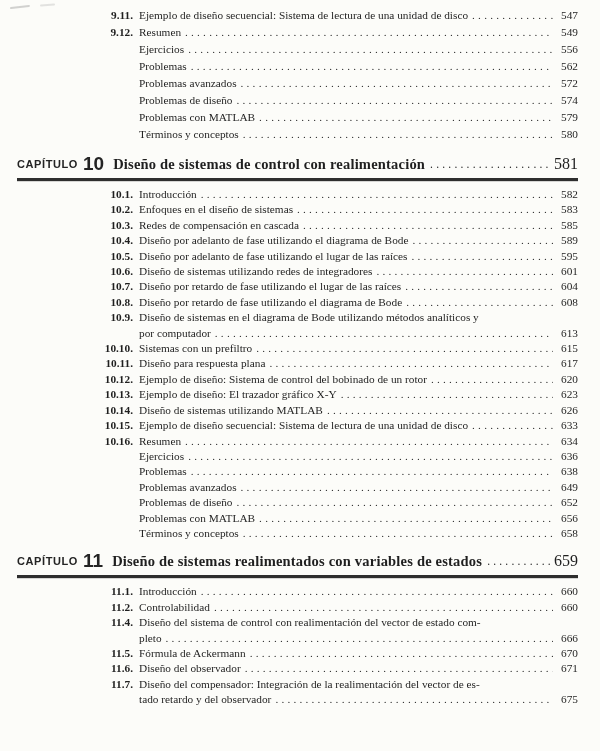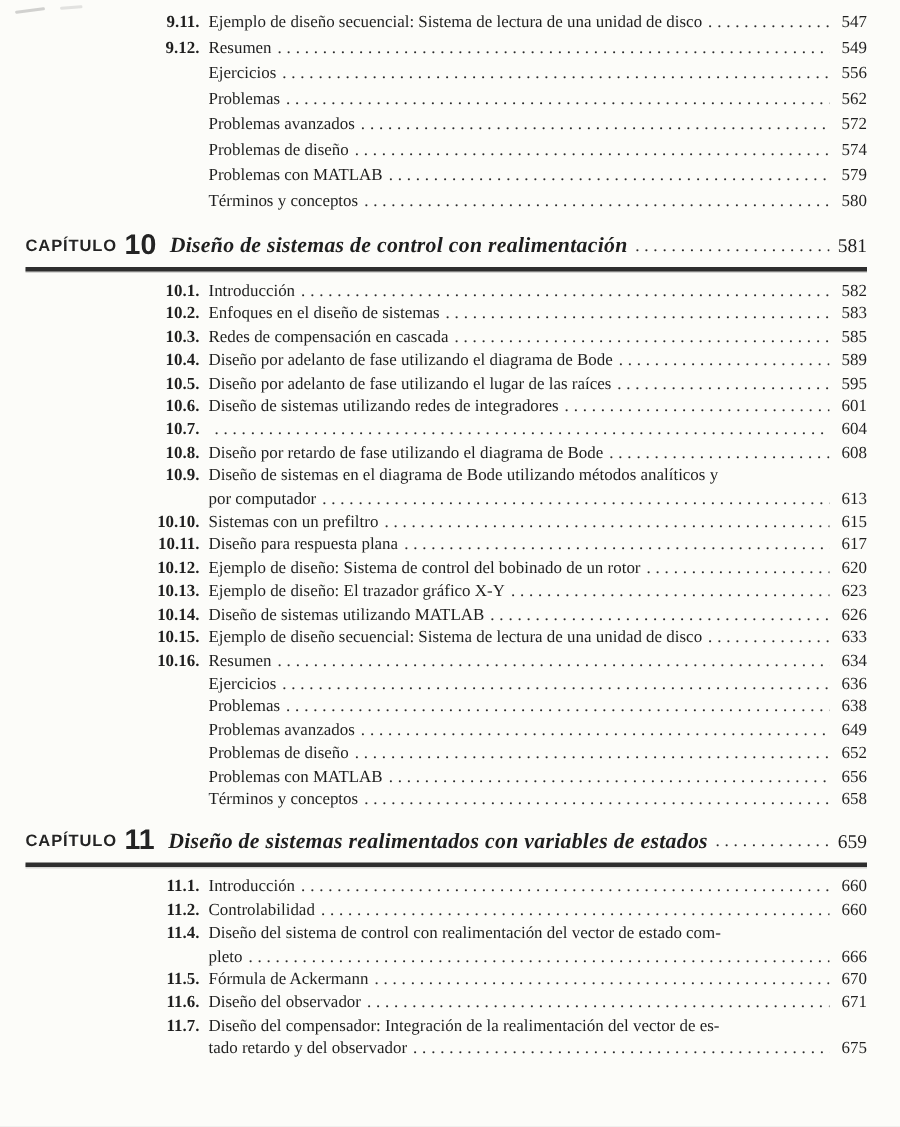--- a/index.html
+++ b/index.html
@@ -41,32 +41,32 @@
   .chapter{display:flex;align-items:flex-end;line-height:20px;}
   .cap-label{
     font-family:"Liberation Sans","DejaVu Sans",sans-serif;
     font-weight:bold;font-size:11px;letter-spacing:.6px;color:#242424;
   }
   .cap-num{
     font-family:"Liberation Sans","DejaVu Sans",sans-serif;
     font-weight:bold;font-size:19px;margin-left:5px;color:#242424;
   }
   .cap-title{
-    font-weight:bold;font-style:italic;font-size:14.5px;
+    font-weight:bold;font-size:14.5px;
     margin-left:9px;white-space:nowrap;letter-spacing:.2px;
   }
   .cap-dots{
     flex:1 1 auto;min-width:8px;overflow:hidden;white-space:nowrap;
     margin:0 3px 0 5px;color:#2b2b2b;font-size:11.5px;
   }
   .cap-dots::before{
     content:"..................................................................";
     letter-spacing:3.2px;
   }
-  .cap-page{flex:0 0 auto;min-width:22px;text-align:right;font-size:13px;}
+  .cap-page{flex:0 0 auto;min-width:22px;text-align:right;font-size:16px;}
   .chapter-rule{height:3px;background:#2e2e2e;margin-top:4px;
     box-shadow:0 1px 0 rgba(0,0,0,.15);}
 
   
   .smudge{position:absolute;background:rgba(110,110,110,.30);border-radius:2px;}
   .smudge.a{left:10px;top:6px;width:20px;height:2px;transform:rotate(-7deg);}
   .smudge.b{left:40px;top:4px;width:15px;height:2px;transform:rotate(-4deg);opacity:.6;}
 </style>
 </head>
 <body>
@@ -180,20 +180,21 @@
 
   <div class="row">
     <span class="num">10.6.</span>
     <span class="text">Diseño de sistemas utilizando redes de integradores</span>
     <span class="dots"></span>
     <span class="pg">601</span>
   </div>
 
   <div class="row">
     <span class="num">10.7.</span>
+    <span class="text">Diseño por retardo de fase utilizando el lugar de las raíces</span>
     <span class="dots"></span>
     <span class="pg">604</span>
   </div>
 
   <div class="row">
     <span class="num">10.8.</span>
     <span class="text">Diseño por retardo de fase utilizando el diagrama de Bode</span>
     <span class="dots"></span>
     <span class="pg">608</span>
   </div>

